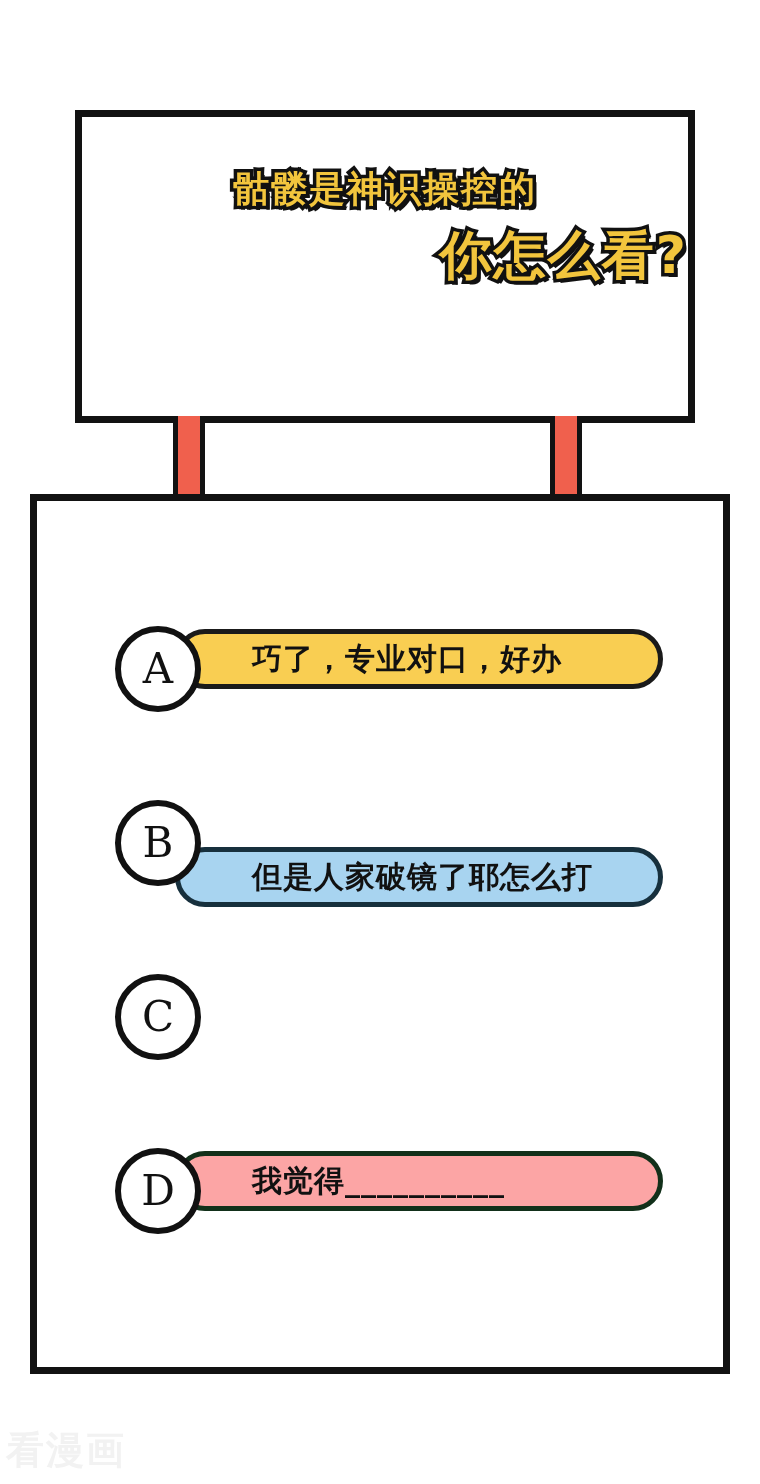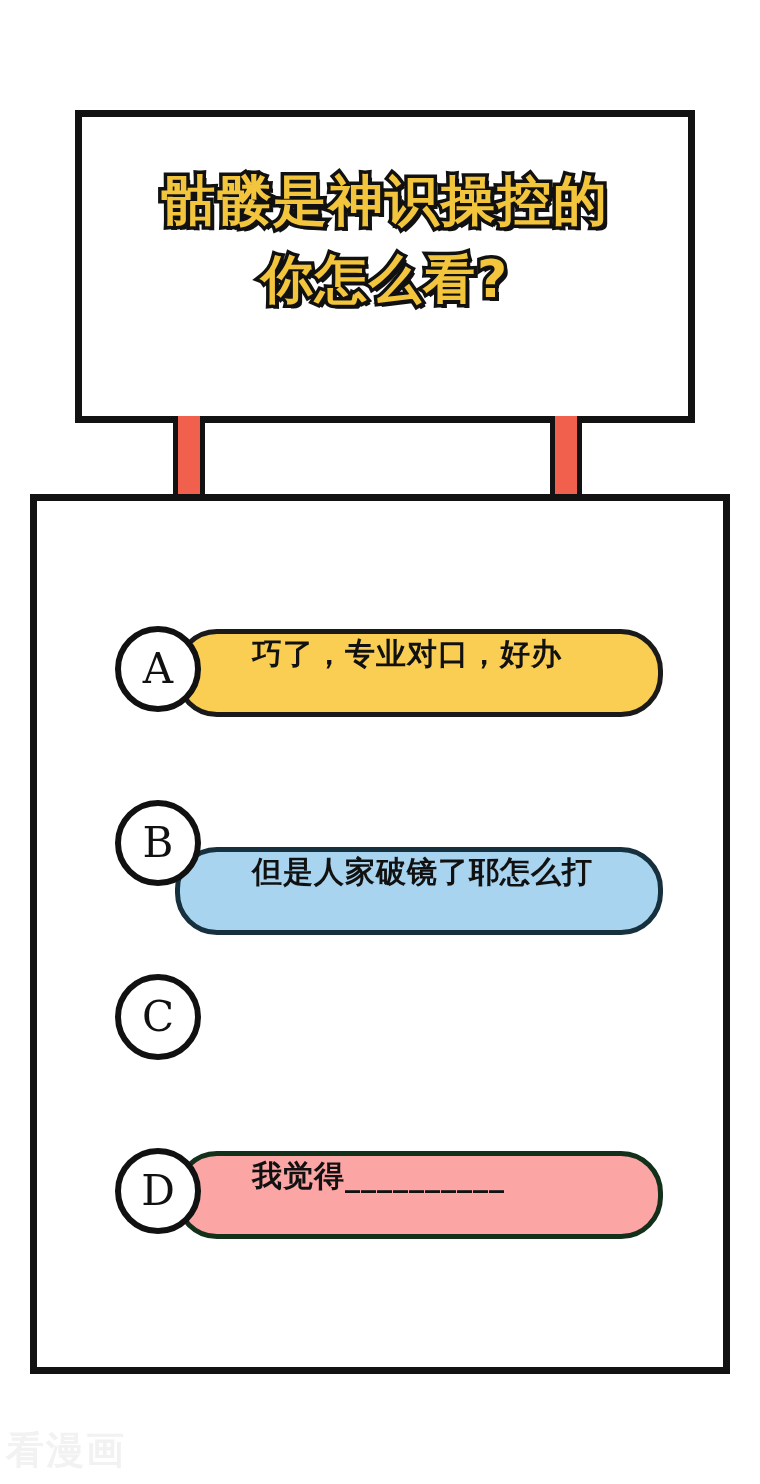--- a/index.html
+++ b/index.html
@@ -38,33 +38,34 @@
     left: 0;
     right: 0;
     top: 48px;
     text-align: center;
   }
 
   .sign-line {
     display: block;
     font-family: "DejaVu Sans", "Liberation Sans", sans-serif;
     font-weight: 700;
-    font-size: 54px;
+    font-size: 36px;
     line-height: 1.35;
     letter-spacing: 2px;
     color: #F2C53D;
     -webkit-text-stroke: 7px #111111;
     paint-order: stroke fill;
     text-shadow:
        3px 3px 0 #111111,
        4px 4px 0 #111111;
   }
   .sign-line.second {
     font-size: 52px;
     margin-top: 6px;
+    text-align: right;
   }
 
   
   .leg {
     position: absolute;
     top: 416px;
     width: 32px;
     height: 86px;
     background: #F0604D;
     border-left: 5px solid #121212;
@@ -104,25 +105,26 @@
   .option-row.r0 { top: 125px; }
   .option-row.r1 { top: 299px; }
   .option-row.r2 { top: 473px; }
   .option-row.r3 { top: 647px; }
 
   .pill {
     position: absolute;
     left: 60px;
     top: 3px;
     width: 488px;
-    height: 88px;
+    height: 60px;
     border-radius: 42px;
     border: 5px solid #1a1a1a;
     box-sizing: border-box;
     display: flex;
+    align-items: center;
   }
   .pill.yellow { background: #F9CE52; border-color: #1a1a1a; }
   .pill.blue   { background: #A8D4F0; border-color: #17303d; margin-top: 44px; }
   .pill.pink   { background: #FCC3B9; border-color: #3a1410; }
   .pill.green  { background: #fca5a5; border-color: #12301a; }
 
   .pill-text {
     margin-left: 72px;
     font-family: "DejaVu Sans", "Liberation Sans", sans-serif;
     font-weight: 700;

